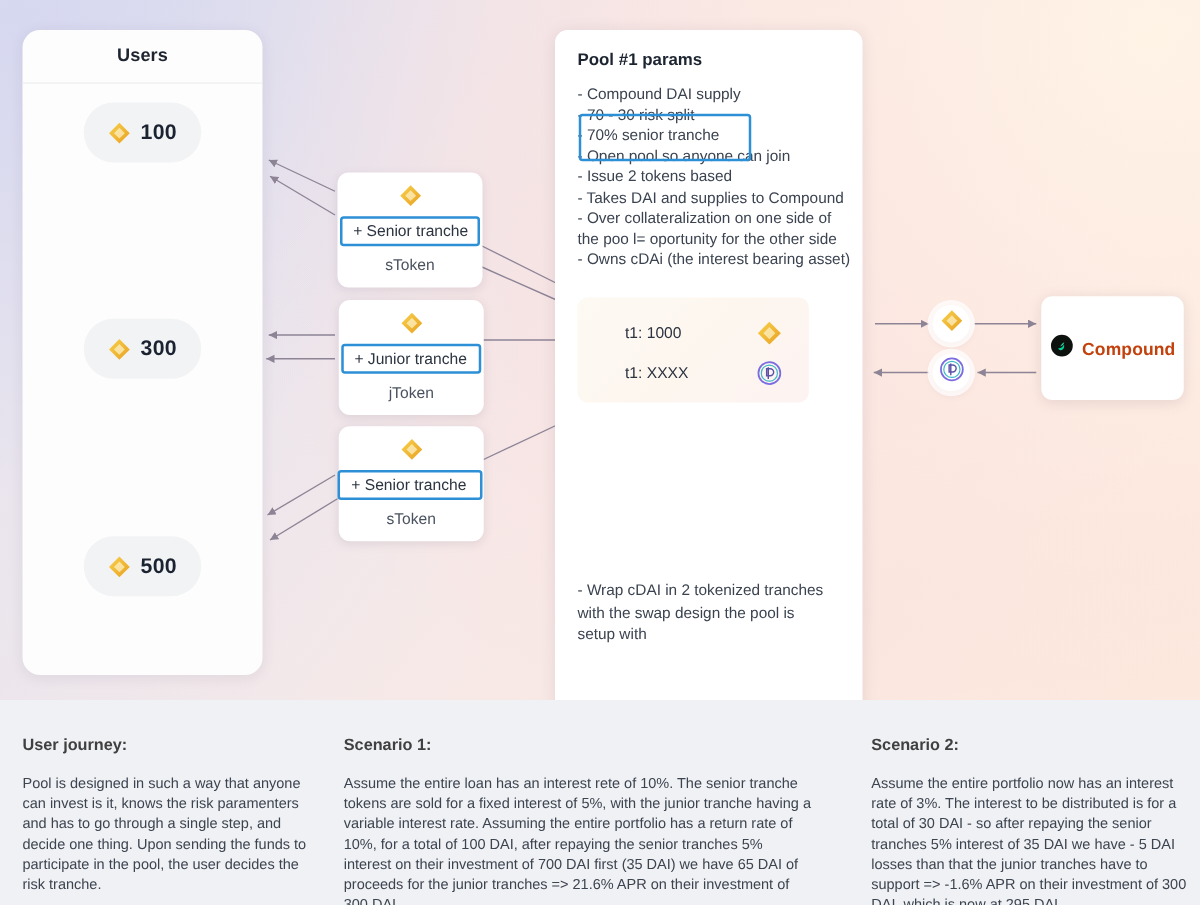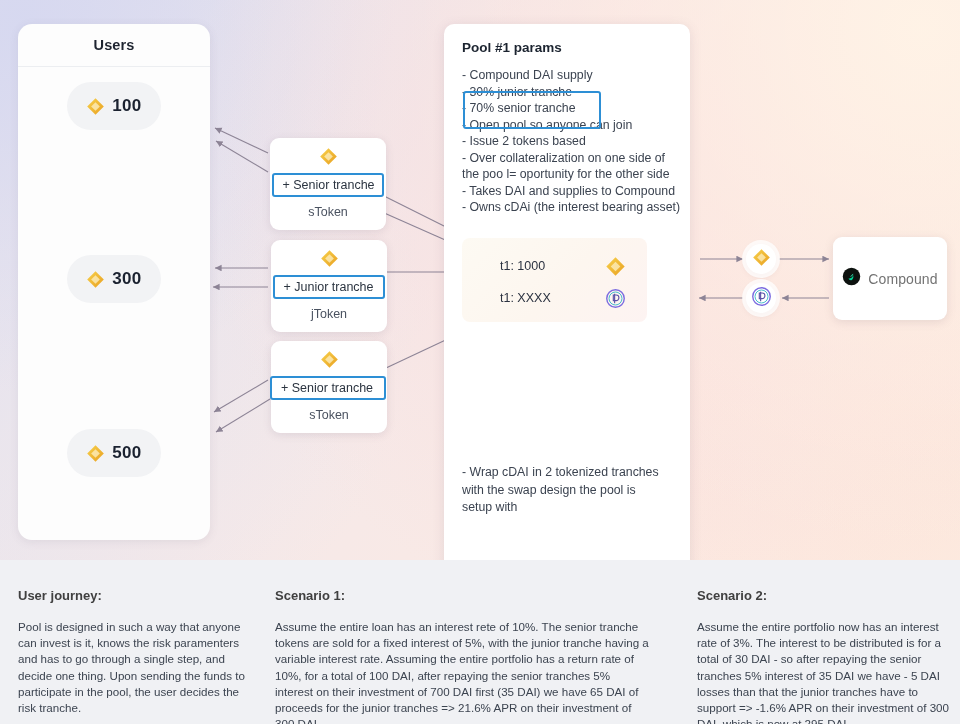--- a/index.html
+++ b/index.html
@@ -122,21 +122,21 @@
   .chip-cdai { left: 746px; top: 283px; }
 
   
   .compound-card {
     position: absolute; left: 833px; top: 237px;
     width: 114px; height: 83px;
     background: #ffffff; border-radius: 9px;
     box-shadow: 0 2px 10px rgba(120,100,110,0.16);
     display: flex; align-items: center; justify-content: center; gap: 7px;
   }
-  .compound-name { font-size: 14px; font-weight: normal; color: #737373; letter-spacing: .1px; }
+  .compound-name { font-size: 14px; font-weight: bold; color: #c2410c; letter-spacing: .1px; }
 
   
   .notes {
     position: absolute; left: 0; top: 560px; width: 960px; height: 164px;
     background: #f0f1f4;
   }
   .note { position: absolute; top: 28px; }
   .note h4 { font-size: 13px; font-weight: bold; color: #404040; margin-bottom: 16px; }
   .note p { font-size: 11.6px; color: #3c4450; line-height: 16.2px; }
   .note-1 { left: 18px; width: 230px; }
@@ -249,26 +249,26 @@
         </svg>
     </span>
     <div class="tranche-btn">+ Senior tranche</div>
     <div class="tranche-sub">sToken</div>
   </div>
 
   <div class="pool-panel">
     <div class="pool-title">Pool #1 params</div>
     <div class="pool-lines">
       <div class="ln">- Compound DAI supply</div>
-      <div class="ln">- 30% junior tranche</div>
+      <div class="ln">- 70 - 30 risk split</div>
       <div class="ln">- 70% senior tranche</div>
       <div class="ln">- Open pool so anyone can join</div>
       <div class="ln">- Issue 2 tokens based</div>
+      <div class="ln">- Takes DAI and supplies to Compound</div>
       <div class="ln wrap">- Over collateralization on one side of the poo l= oportunity for the other side</div>
-      <div class="ln">- Takes DAI and supplies to Compound</div>
       <div class="ln">- Owns cDAi (the interest bearing asset)</div>
     </div>
 
     <div class="pool-inner">
       <div class="pool-row row-t1">
         <span class="lbl">t1: 1000</span>
         <span class="dai">
           <svg width="21" height="21" viewBox="0 0 24 24">
               <path d="M12 1.5 L22.5 12 L12 22.5 L1.5 12 Z" fill="url(#g1)"></path>
               <path d="M12 6.5 L17.5 12 L12 17.5 L6.5 12 Z" fill="#fdf0c4" opacity=".75"></path>

